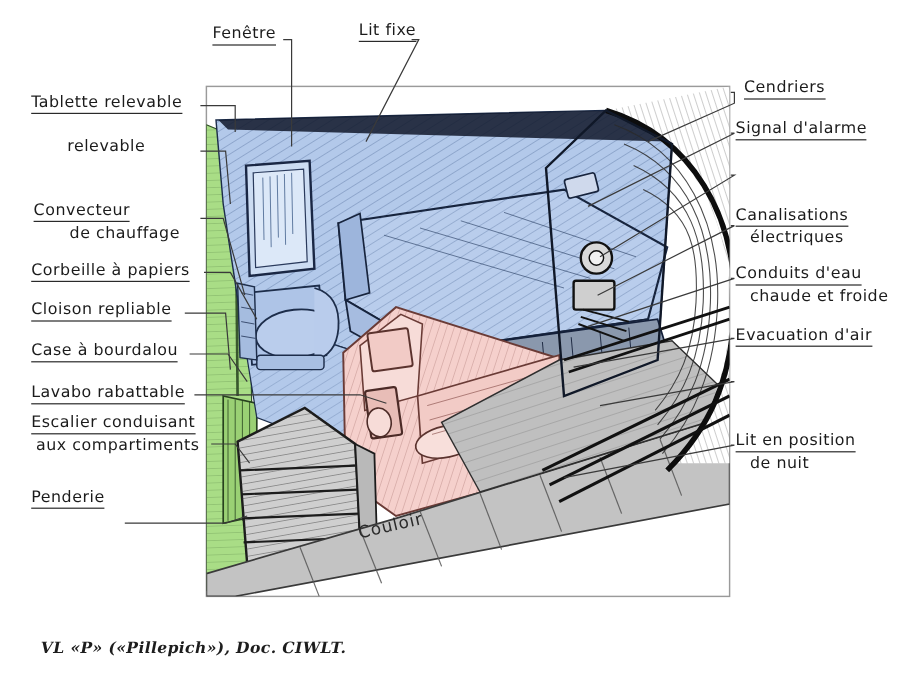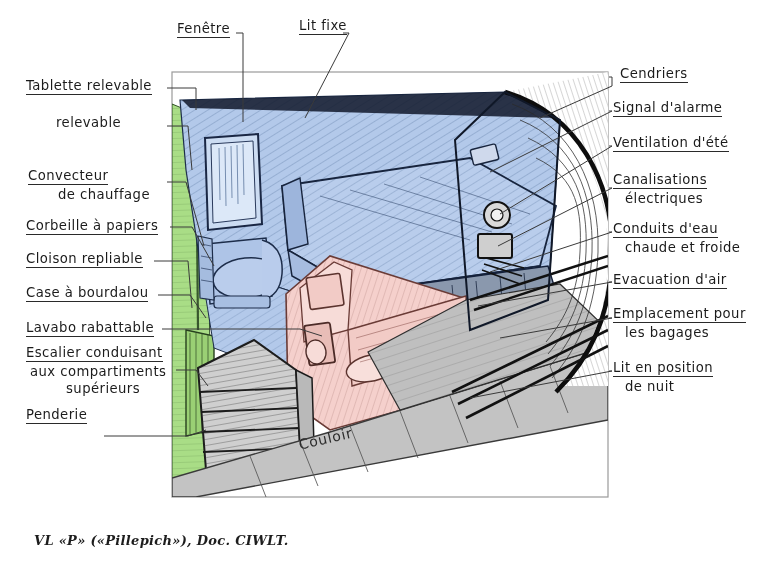--- a/index.html
+++ b/index.html
@@ -304,51 +304,43 @@
   <span class="u">Case à bourdalou</span>
 </div>
 
 <div class="lbl" style="left:26px;top:320px;">
   <span class="u">Lavabo rabattable</span>
 </div>
 
 <div class="lbl" style="left:26px;top:345px;">
   <span class="u">Escalier conduisant</span>
   <span class="l2" style="padding-left:4px;">aux compartiments</span>
-  <span class="l2" style="padding-left:40px;">supérieurs</span>
 </div>
 
 <div class="lbl" style="left:26px;top:407px;">
   <span class="u">Penderie</span>
 </div>
 
 <div class="lbl right" style="left:620px;top:66px;">
   <span class="u">Cendriers</span>
 </div>
 <div class="lbl right" style="left:613px;top:100px;">
   <span class="u">Signal  d'alarme</span>
-</div>
-<div class="lbl right" style="left:613px;top:135px;">
-  <span class="u">Ventilation d'été</span>
 </div>
 <div class="lbl right" style="left:613px;top:172px;">
   <span class="u">Canalisations</span>
   <span class="l2">électriques</span>
 </div>
 <div class="lbl right" style="left:613px;top:221px;">
   <span class="u">Conduits d'eau</span>
   <span class="l2">chaude et froide</span>
 </div>
 <div class="lbl right" style="left:613px;top:272px;">
   <span class="u">Evacuation d'air</span>
 </div>
-<div class="lbl right" style="left:613px;top:306px;">
-  <span class="u">Emplacement pour</span>
-  <span class="l2">les bagages</span>
-</div>
 <div class="lbl right" style="left:613px;top:360px;">
   <span class="u">Lit en position</span>
   <span class="l2">de nuit</span>
 </div>
 
 <div class="couloir">Couloir</div>
 
 <div class="caption">VL «P» («Pillepich»), Doc. CIWLT.</div>
 
 </div>

